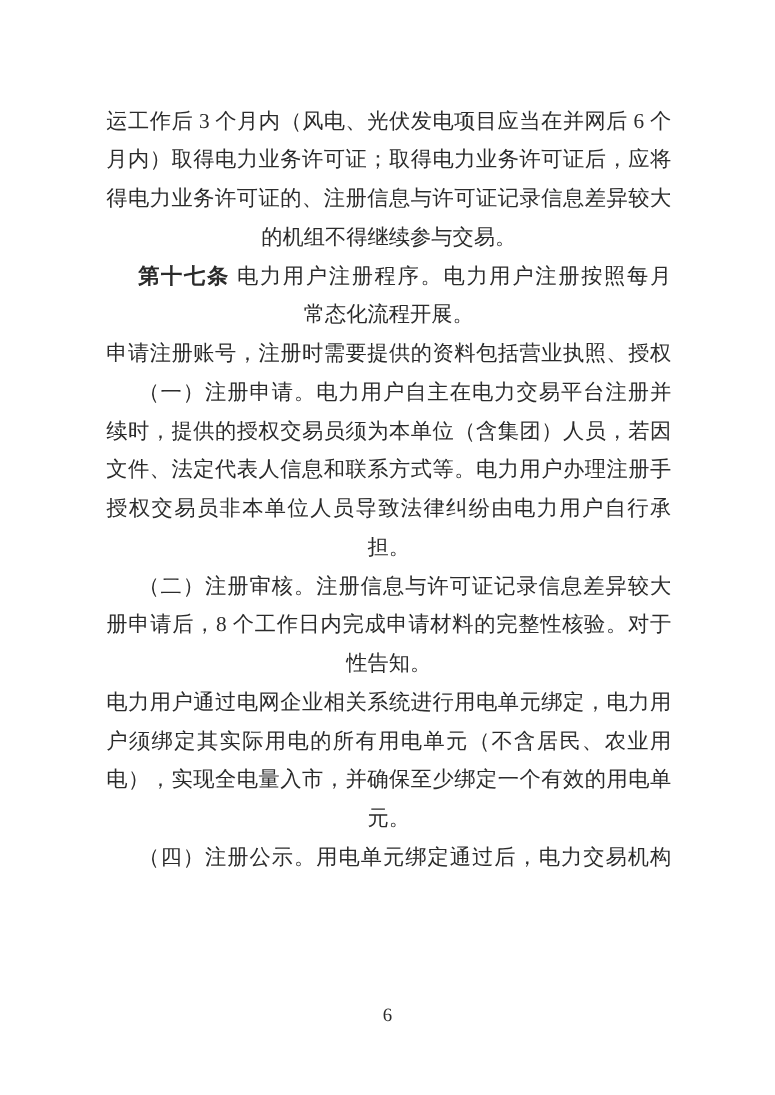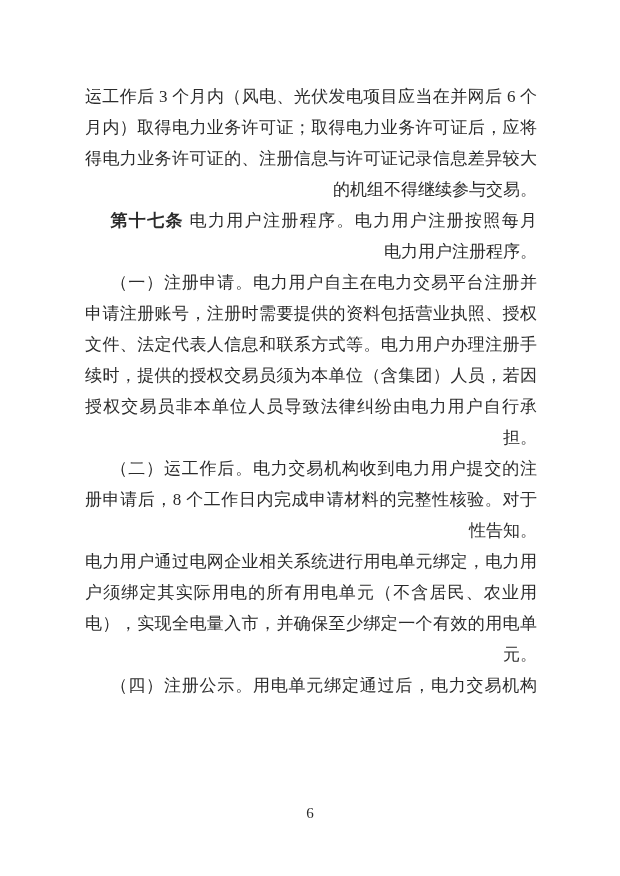--- a/index.html
+++ b/index.html
@@ -24,21 +24,21 @@
     left: 85px;
     top: 81px;
     width: 452px;
     font-size: 17px;
     color: #2b2b2b;
   }
   .line {
     height: 31px;
     line-height: 31px;
     overflow: hidden;
-    text-align: right;
+    text-align: center;
   }
   .line.justify {
     text-align: justify;
     text-align-last: justify;
     text-justify: inter-character;
   }
   .line.indent {
     text-indent: 1.5em;
     font-family: Liberation Serif, serif;
   }
@@ -60,28 +60,28 @@
 </head>
 <body style="background: rgb(255, 255, 255);">
 
 <div class="page">
   <div class="textblock" id="textblock" style="color: rgb(43, 43, 43);">
       <div class="line justify"><span>运工作后 3 个月内（风电、光伏发电项目应当在并网后 6 个</span></div>
       <div class="line justify"><span>月内）取得电力业务许可证；取得电力业务许可证后，应将</span></div>
       <div class="line justify"><span>得电力业务许可证的、注册信息与许可证记录信息差异较大</span></div>
       <div class="line"><span>的机组不得继续参与交易。</span></div>
       <div class="line justify indent"><span class="bold">第十七条</span><span> 电力用户注册程序。电力用户注册按照每月</span></div>
-      <div class="line"><span>电力用户注册程序。</span></div>
+      <div class="line"><span>常态化流程开展。</span></div>
+      <div class="line justify"><span>申请注册账号，注册时需要提供的资料包括营业执照、授权</span></div>
       <div class="line justify indent"><span>（一）注册申请。电力用户自主在电力交易平台注册并</span></div>
-      <div class="line justify"><span>申请注册账号，注册时需要提供的资料包括营业执照、授权</span></div>
+      <div class="line justify"><span>续时，提供的授权交易员须为本单位（含集团）人员，若因</span></div>
       <div class="line justify"><span>文件、法定代表人信息和联系方式等。电力用户办理注册手</span></div>
-      <div class="line justify"><span>续时，提供的授权交易员须为本单位（含集团）人员，若因</span></div>
       <div class="line justify"><span>授权交易员非本单位人员导致法律纠纷由电力用户自行承</span></div>
       <div class="line"><span>担。</span></div>
-      <div class="line justify indent"><span>（二）运工作后。电力交易机构收到电力用户提交的注</span></div>
+      <div class="line justify indent"><span>（二）注册审核。注册信息与许可证记录信息差异较大</span></div>
       <div class="line justify"><span>册申请后，8 个工作日内完成申请材料的完整性核验。对于</span></div>
       <div class="line"><span>性告知。</span></div>
       <div class="line justify"><span>电力用户通过电网企业相关系统进行用电单元绑定，电力用</span></div>
       <div class="line justify"><span>户须绑定其实际用电的所有用电单元（不含居民、农业用</span></div>
       <div class="line justify"><span>电），实现全电量入市，并确保至少绑定一个有效的用电单</span></div>
       <div class="line"><span>元。</span></div>
       <div class="line justify indent"><span>（四）注册公示。用电单元绑定通过后，电力交易机构</span></div>
     </div>
   <div class="page-number">6</div>
 </div>

